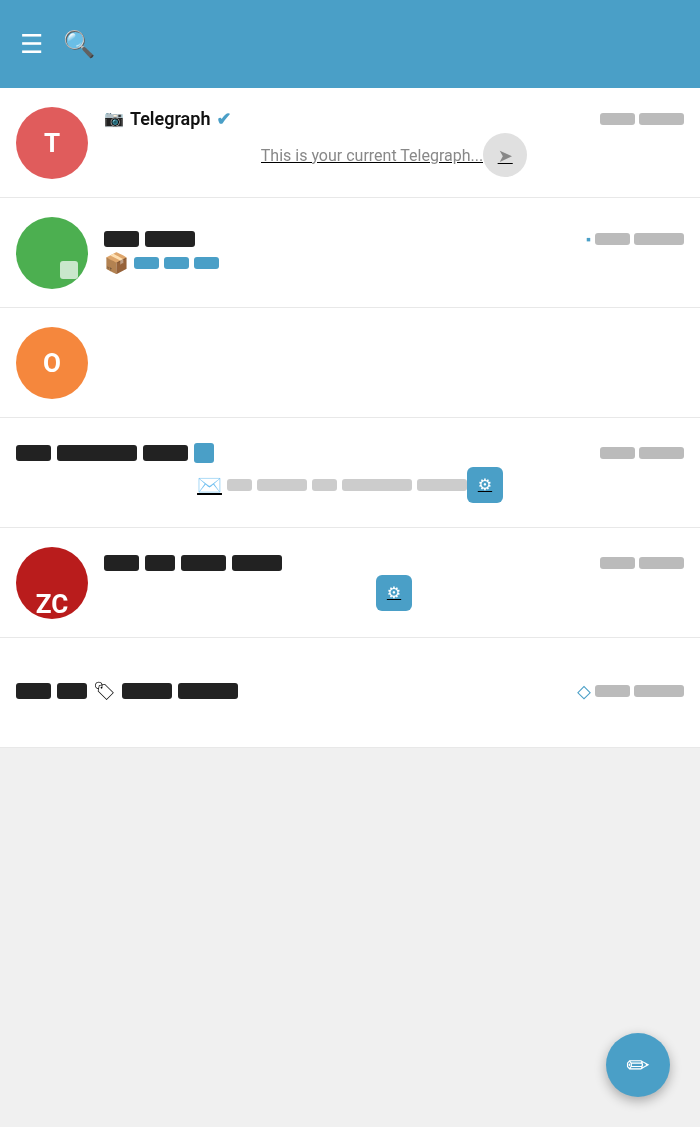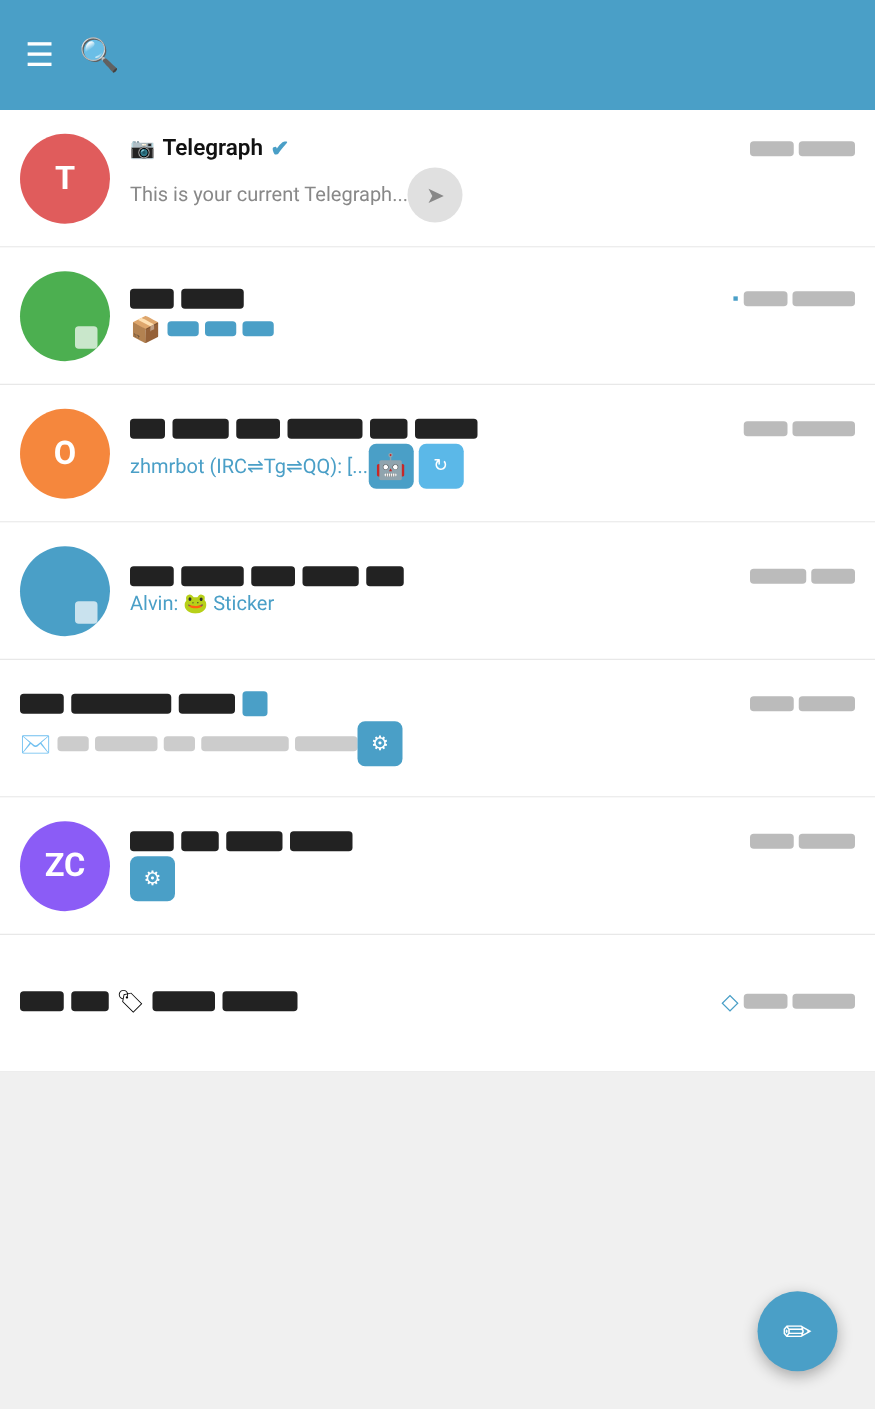--- a/index.html
+++ b/index.html
@@ -61,21 +61,21 @@
       color: white;
       flex-shrink: 0;
       margin-right: 16px;
       position: relative;
     }
     .avatar-red { background: #e05c5c; }
     .avatar-green { background: #4caf50; }
     .avatar-orange { background: #f5873d; }
     .avatar-blue { background: #4a9fc7; }
     .avatar-green2 { background: #4caf50; }
-    .avatar-green3 { background: #8b5cf6; }
+    .avatar-green3 { background: #b91c1c; align-items: flex-end; }
     .avatar-purple { background: #8a6bbf; }
 
     
     .avatar-square {
       width: 18px;
       height: 18px;
       background: rgba(255,255,255,0.7);
       border-radius: 3px;
       position: absolute;
       bottom: 10px;
@@ -119,23 +119,24 @@
       white-space: nowrap;
       overflow: hidden;
       text-overflow: ellipsis;
       max-width: 100%;
     }
     .chat-preview.blue-text {
       color: #4a9fc7;
     }
     .chat-meta-row {
       display: flex;
-      justify-content: flex-start;
+      justify-content: center;
       align-items: center;
       margin-top: 2px;
+      text-decoration: underline;
     }
 
     
     .name-blocks {
       display: flex;
       align-items: center;
       gap: 6px;
       flex-wrap: wrap;
     }
     .name-block {
@@ -282,66 +283,22 @@
         <span class="pb pb-s" style="background:#4a9fc7;"></span>
         <span class="pb pb-s" style="background:#4a9fc7;"></span>
       </div>
     </div>
   </div>
 
   <div class="chat-item">
     <div class="avatar avatar-orange">
       <span>O</span>
     </div>
-    <div class="chat-content">
-      <div class="chat-top-row">
-        <div class="name-blocks">
-          <span class="name-block" style="width:28px;height:16px;"></span>
-          <span class="name-block nb3"></span>
-          <span class="name-block nb1"></span>
-          <span class="name-block nb4"></span>
-          <span class="name-block nb5"></span>
-          <span class="name-block nb2"></span>
-        </div>
-        <div class="time-block">
-          <span class="time-blurred tb1"></span>
-          <span class="time-blurred tb3"></span>
-        </div>
-      </div>
-      <div class="chat-meta-row">
-        <div class="chat-preview blue-text">zhmrbot (IRC⇌Tg⇌QQ): [... </div>
-        <div style="display:flex;align-items:center;gap:4px;">
-          <div class="bot-icon">🤖</div>
-          <div class="bot-icon" style="background:#5bb8e8;font-size:14px;">↻</div>
-        </div>
-      </div>
-    </div>
-  </div>
-
-  <div class="chat-item">
-    <div class="avatar avatar-blue">
-      <div class="avatar-square"></div>
-    </div>
-    <div class="chat-content">
-      <div class="chat-top-row">
-        <div class="name-blocks">
-          <span class="name-block nb1"></span>
-          <span class="name-block nb2"></span>
-          <span class="name-block nb1"></span>
-          <span class="name-block nb3"></span>
-          <span class="name-block nb5"></span>
-        </div>
-        <div class="time-block">
-          <span class="time-blurred tb2"></span>
-          <span class="time-blurred tb1"></span>
-        </div>
-      </div>
-      <div class="chat-preview blue-text">Alvin: 🐸 Sticker</div>
-    </div>
-  </div>
+  </div>
+
 
   <div class="chat-item">
     <div class="chat-content">
       <div class="chat-top-row">
         <div class="name-blocks">
           <span class="name-block nb1"></span>
           <span class="name-block nb6"></span>
           <span class="name-block nb3"></span>
           <span style="display:inline-block;width:20px;height:20px;background:#4a9fc7;border-radius:3px;vertical-align:middle;"></span>
         </div>

